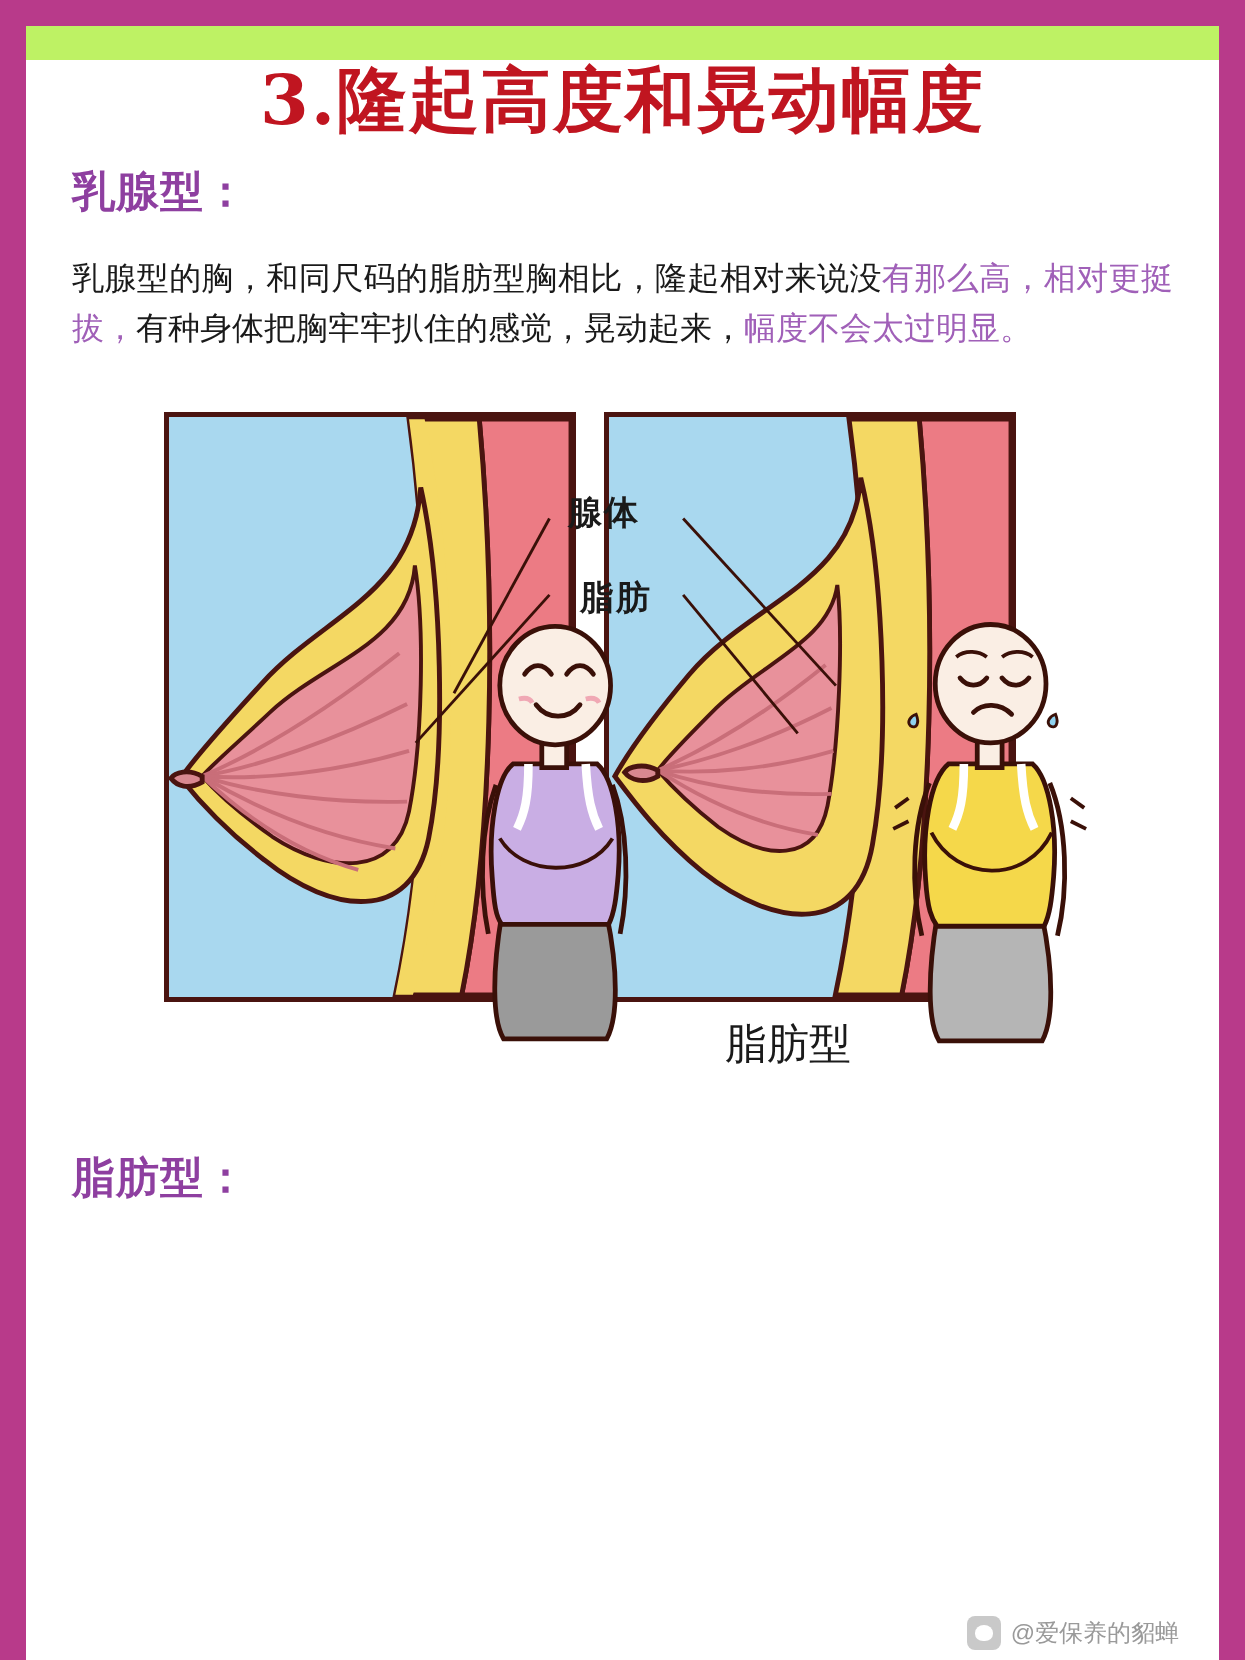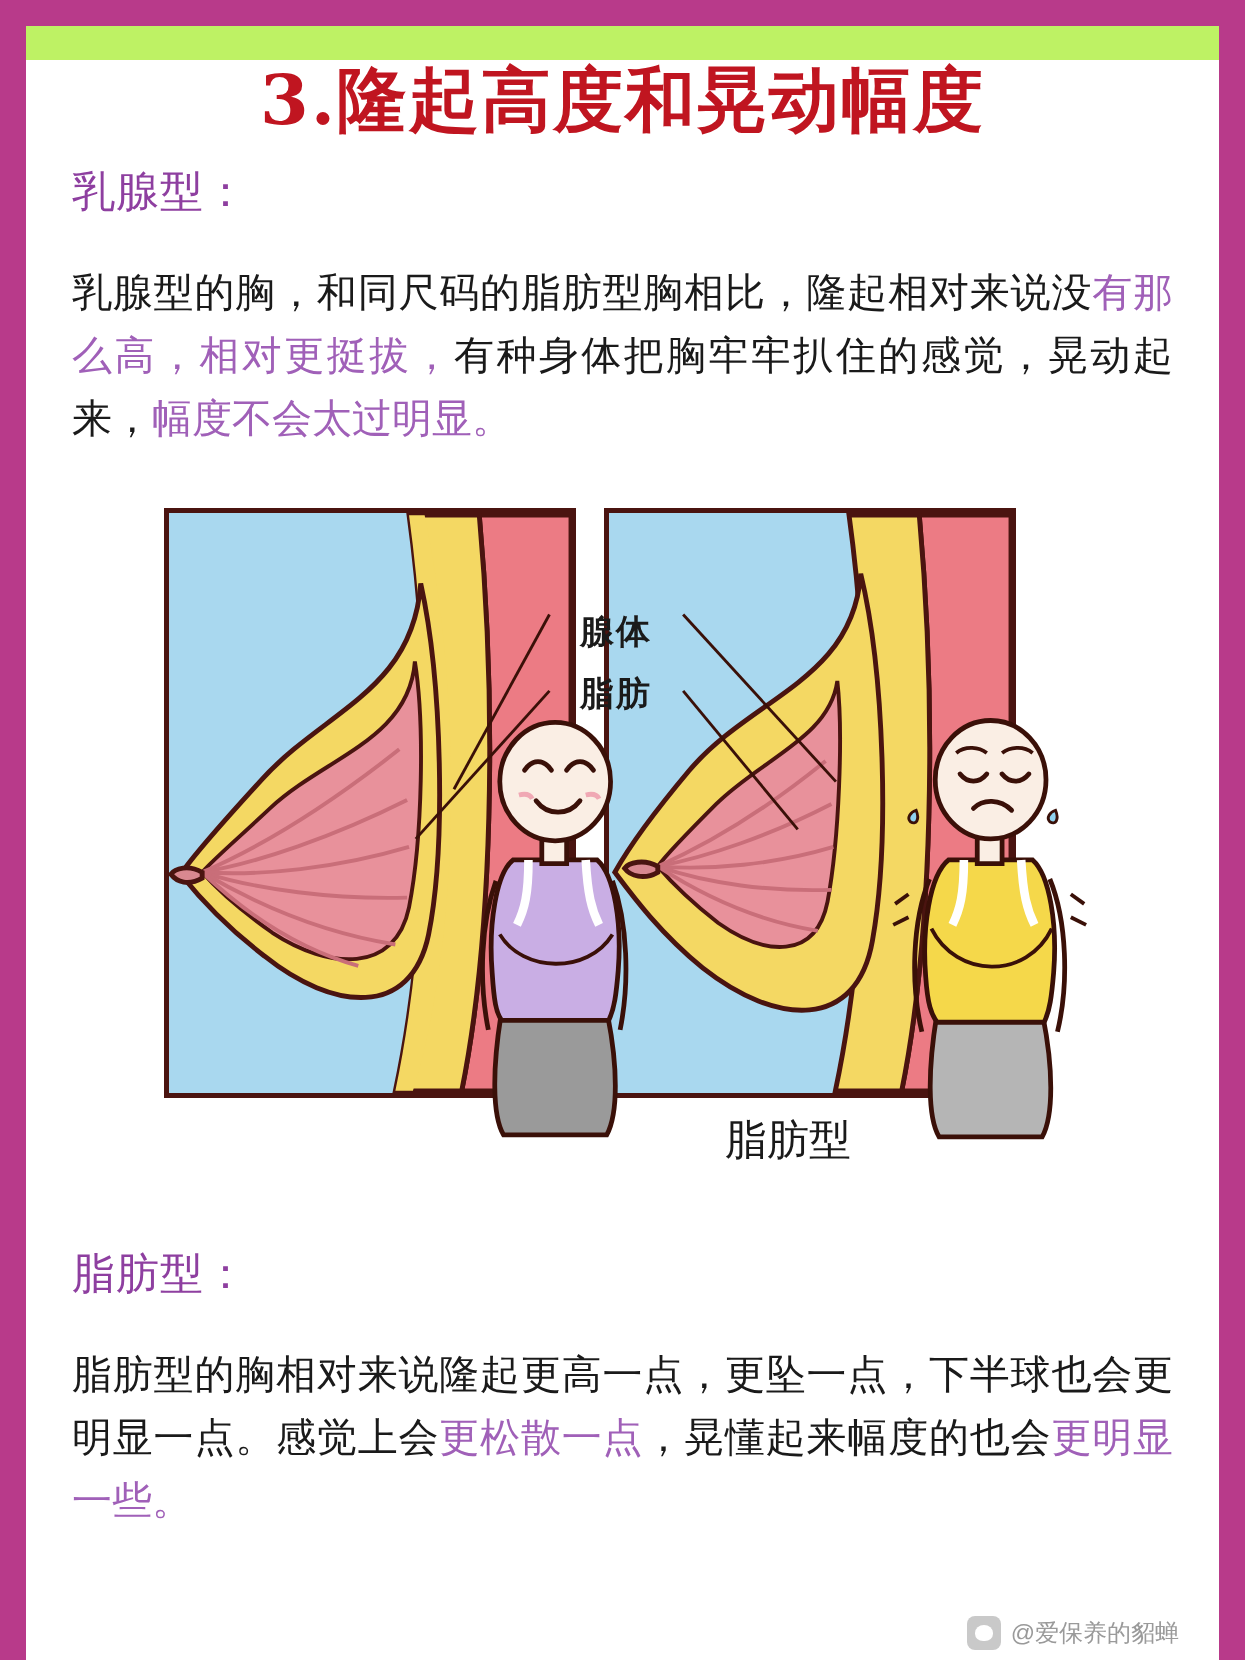--- a/index.html
+++ b/index.html
@@ -35,28 +35,28 @@
     font-family: "DejaVu Serif", serif;
     font-weight: bold;
     font-size: 70px;
     letter-spacing: 2px;
     margin: 34px 0 22px 0;
     line-height: 1.15;
     white-space: nowrap;
   }
   .section-head {
     color: #8e3fa0;
-    font-weight: normal;
+    font-weight: bold;
     font-size: 43px;
     margin: 12px 0 16px 0;
     letter-spacing: 1px;
   }
   .para {
     color: #1a1a1a;
-    font-size: 40px;
+    font-size: 32px;
     line-height: 1.58;
     letter-spacing: 0px;
     text-align: justify;
   }
   .hl {
     color: #a060b8;
   }
   
   .figure {
     position: relative;
@@ -89,21 +89,21 @@
   .caption.left { left: 92px; }
   .caption.right { left: 510px; }
 
   .label {
     position: absolute;
     font-size: 34px;
     font-weight: bold;
     color: #1a1a1a;
     letter-spacing: 2px;
   }
-  .label.gland { left: 508px; top: 78px; margin-top: 23px; }
+  .label.gland { left: 496px; top: 78px; }
   .label.fat   { left: 508px; top: 163px; }
 
   .figure svg.overlay {
     position: absolute;
     left: 0; top: 0;
     width: 100%;
     height: 700px;
     pointer-events: none;
   }
   
@@ -261,23 +261,20 @@
       </svg>
 
       <div class="label gland">腺体</div>
       <div class="label fat">脂肪</div>
 
       <div class="caption right">脂肪型</div>
     </div>
 
     <div class="bottom-block">
       <h2 class="section-head">脂肪型：</h2>
-      <p class="para">
-        <span>脂肪型的胸相对来说隆起更高一点，更坠一点，下半球也会更明显一点。感觉上会</span><span class="hl">更松散一点</span><span>，晃懂起来幅度的也会</span><span class="hl">更明显一些。</span>
-      </p>
     </div>
 
     <div class="watermark">
       <span class="wm-badge"></span>
       <span>@爱保养的貂蝉</span>
     </div>
 
   </div>
 </div>
 

